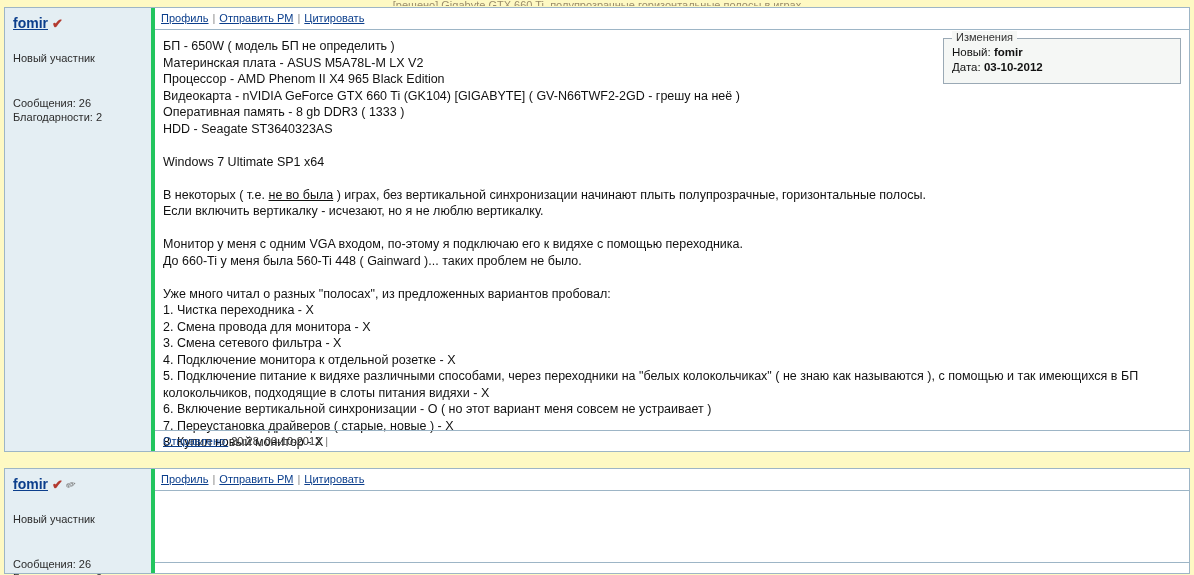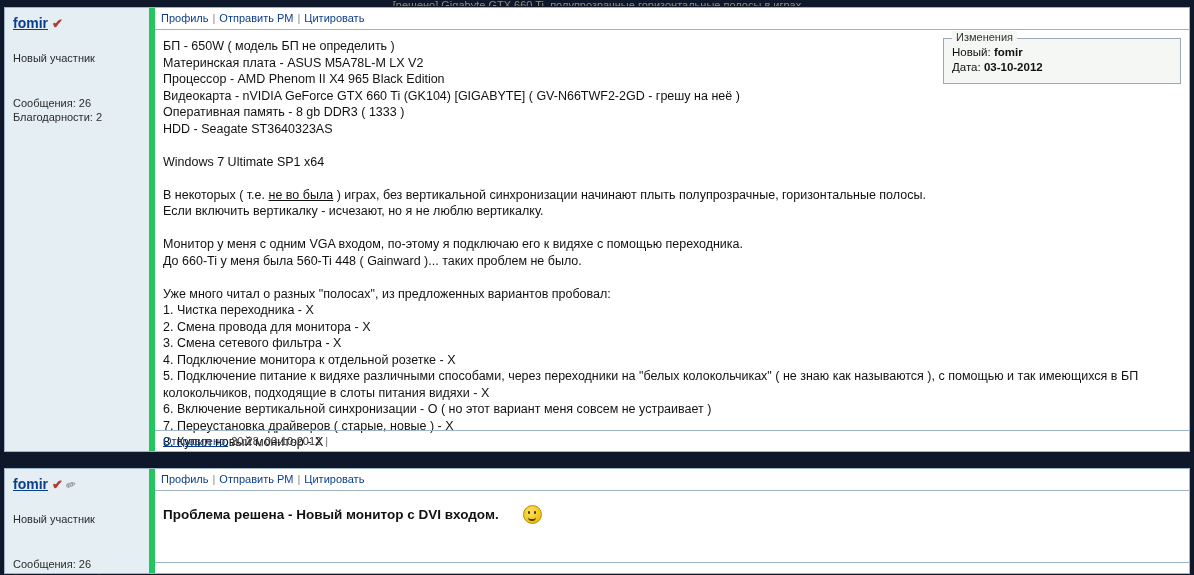--- a/index.html
+++ b/index.html
@@ -6,21 +6,21 @@
     margin: 0;
     padding: 0;
     background: #ffffff;
     font-family: "Liberation Sans", sans-serif;
   }
   .page {
     width: 1194px;
     height: 575px;
     position: relative;
     overflow: hidden;
-    background: #0f172a;
+    background: #fef9c3;
   }
   .clipped-top {
     position: absolute;
     top: 0;
     left: 0;
     width: 1194px;
     height: 6px;
     overflow: hidden;
     font-size: 11px;
     color: #9a8c6a;
@@ -42,21 +42,21 @@
     height: 445px;
   }
   #post-2 {
     top: 468px;
     height: 106px;
   }
   .userpanel {
     width: 150px;
     flex: 0 0 150px;
     background: #e4eef3;
-    border-right: 6px solid #22c55e;
+    border-right: 4px solid #22c55e;
     box-sizing: border-box;
     padding: 6px 8px 12px 8px;
     position: relative;
   }
   .username {
     font-size: 14px;
     font-weight: bold;
     color: #0b3e8c;
     text-decoration: underline;
     display: inline-block;
@@ -95,20 +95,21 @@
   }
   .toolbar {
     padding: 4px 0 0 6px;
     font-size: 11px;
     color: #666;
     height: 18px;
     box-sizing: border-box;
   }
   .toolbar a {
     color: #0b3e8c;
+    text-decoration: underline;
     cursor: pointer;
     font-size: 11px;
   }
   .toolbar .sep {
     color: #888;
     margin: 0 4px;
   }
   .divider {
     border-top: 1px solid #9db5c6;
     margin: 3px 0 0 0;
@@ -308,22 +309,18 @@
         <div>Благодарности: 2</div>
       </div>
     </div>
 
     <div class="content">
       <div class="toolbar">
         <a>Профиль</a><span class="sep">|</span><a>Отправить PM</a><span class="sep">|</span><a>Цитировать</a>
       </div>
       <div class="divider"></div>
 
-      <div class="solved-line">
-        <span>Проблема решена - Новый монитор с DVI входом.</span>
-        <span class="smiley"></span>
-      </div>
 
       <div class="edit-sep"></div>
     </div>
   </div>
 
 </div>
 
 </body></html>

